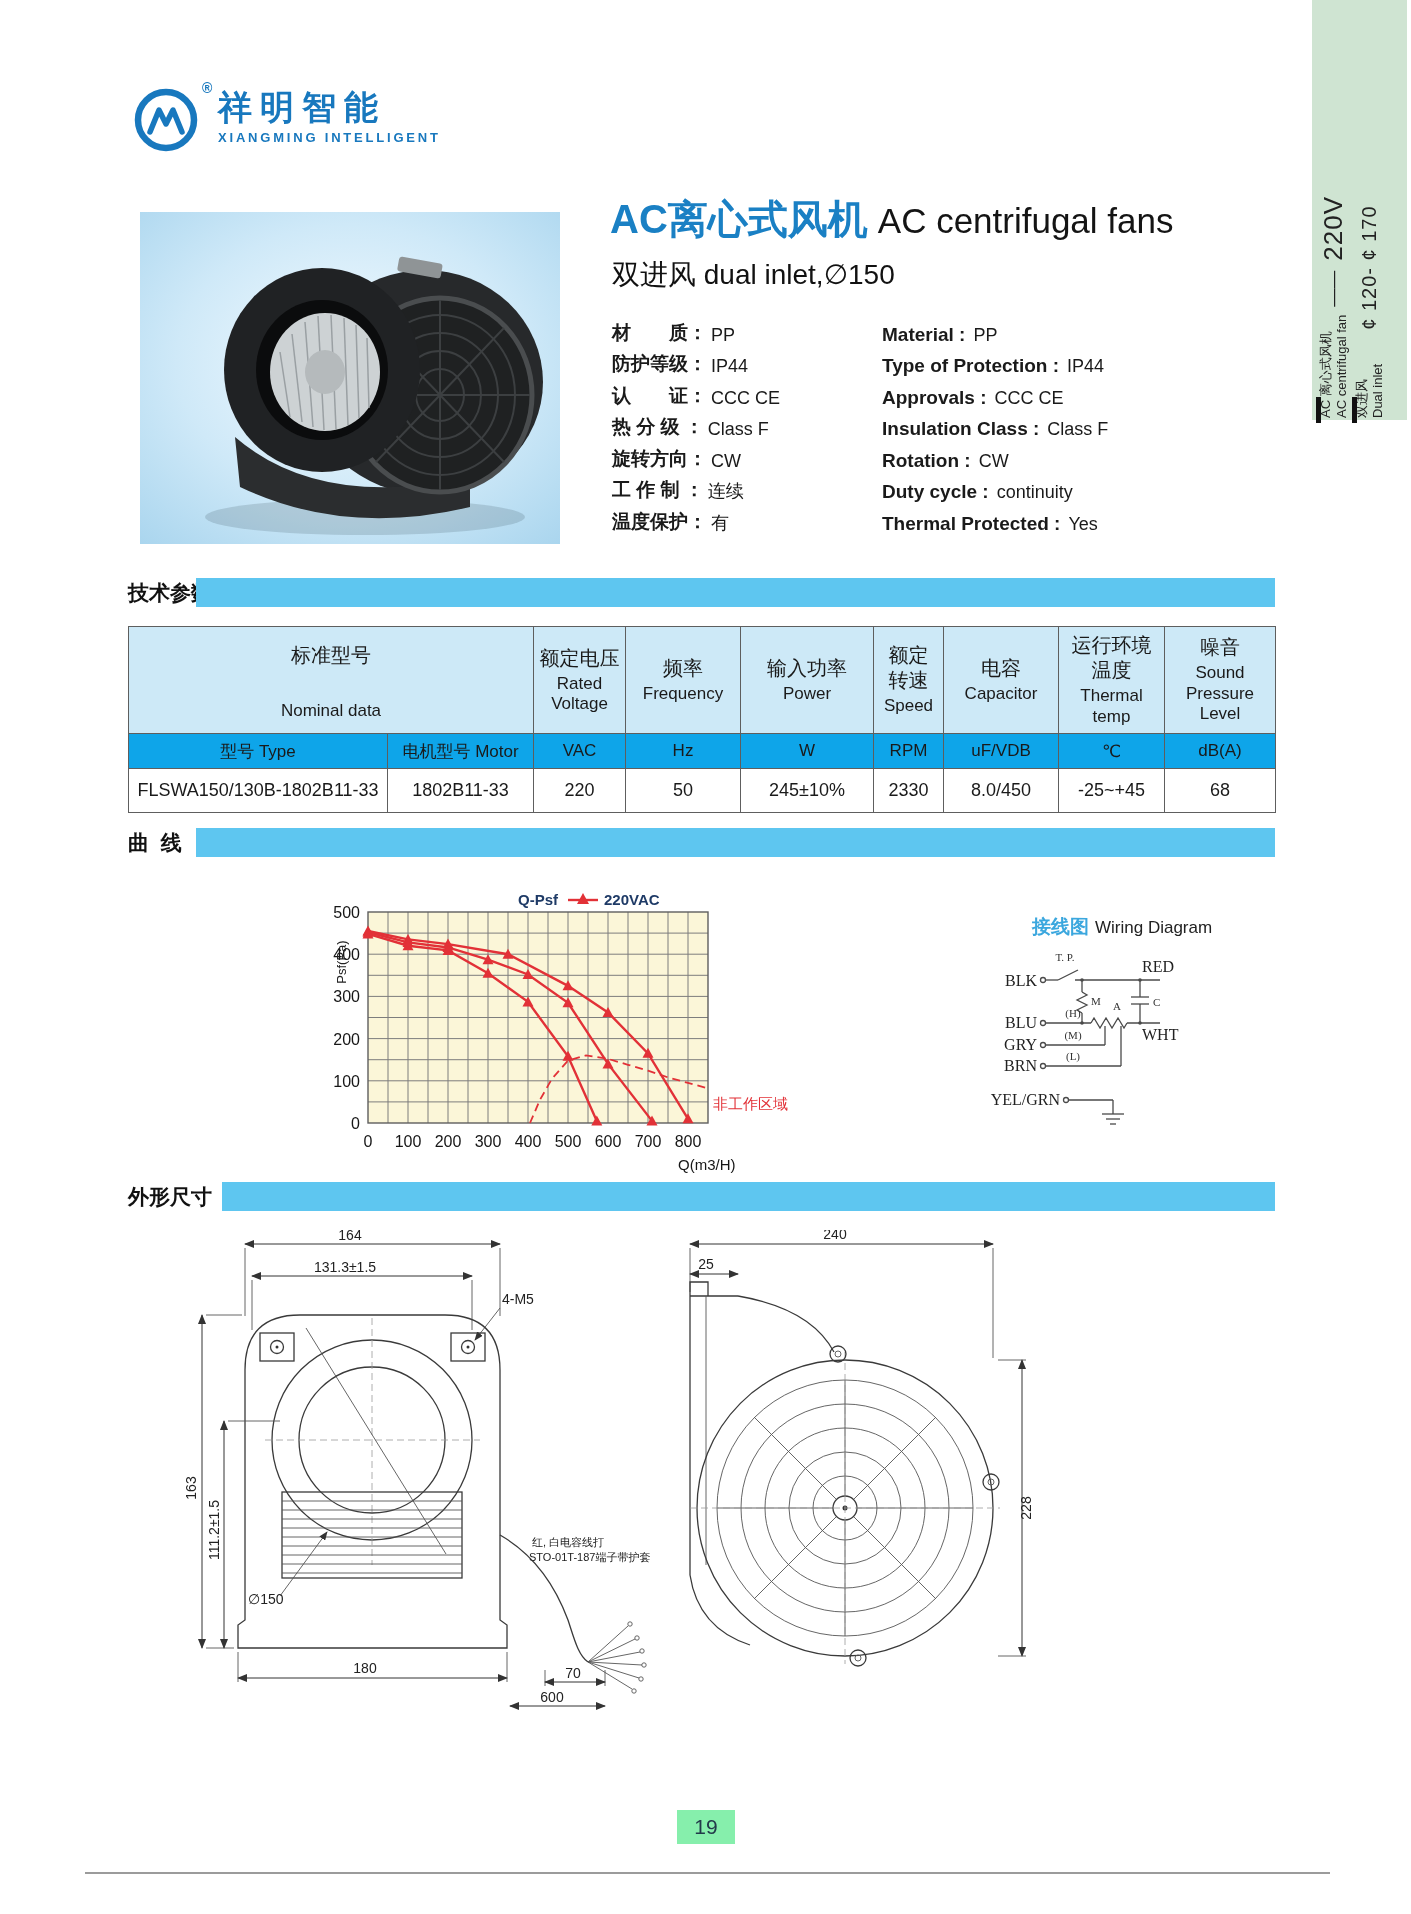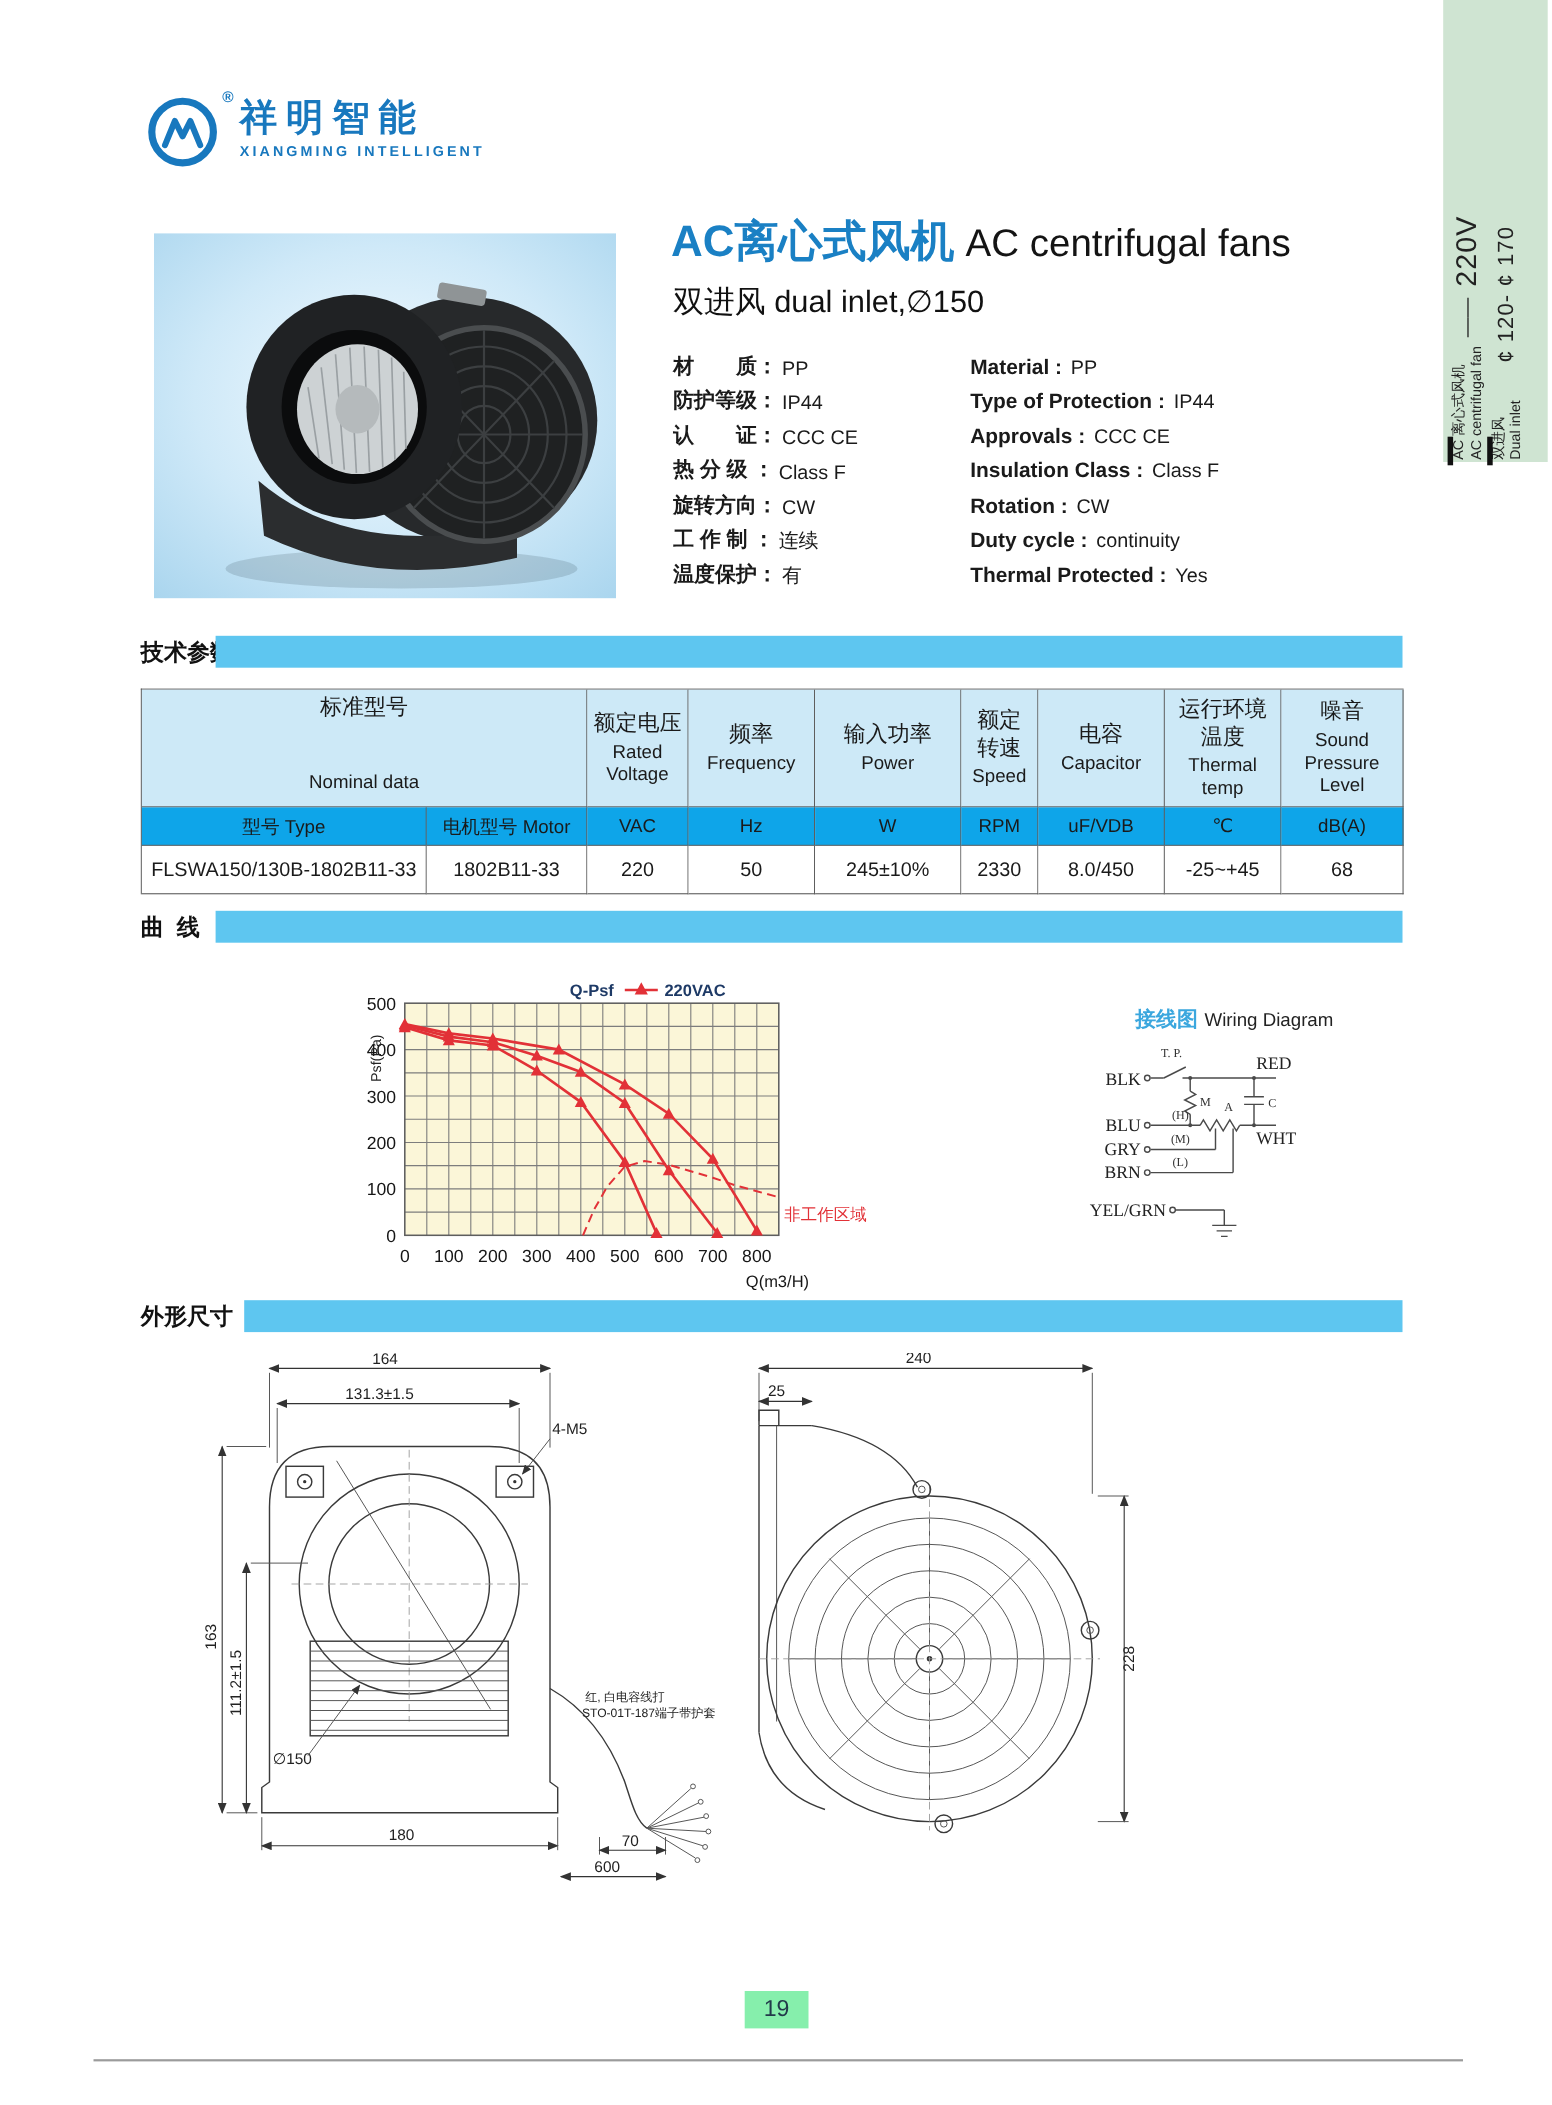--- a/index.html
+++ b/index.html
@@ -40,21 +40,21 @@
   
   .ttable{position:absolute;left:128px;top:626px;display:grid;
           grid-template-columns:259px 146px 92px 115px 133px 70px 115px 106px 111px;
           grid-template-rows:107px 35px 44px;
           border-top:1.5px solid #5e5e5e;border-left:1.5px solid #5e5e5e;}
   .ttable>div{border-right:1.5px solid #5e5e5e;border-bottom:1.5px solid #5e5e5e;
           display:flex;flex-direction:column;align-items:center;justify-content:center;text-align:center;}
   .th{background:#cde9f7;}
   .tu{background:#0ea5e9;font-size:17px;}
   .td{background:#ffffff;font-size:18px;}
-  .hgroup{grid-column:1 / 3;justify-content:space-between !important;padding:4px 0 12px 0;box-sizing:border-box;}
+  .hgroup{grid-column:1 / 3;justify-content:space-between !important;padding:16px 0 12px 0;box-sizing:border-box;}
   .hcn{font-size:20px;white-space:pre-line;line-height:1.25;}
   .hen{font-size:17px;white-space:pre-line;line-height:1.2;margin-top:3px;}
 
   
   .tick{font-size:16px;fill:#161616;}
   .axlabel{font-size:13px;fill:#222;}
   .axlabel2{font-size:15px;fill:#161616;}
   .legend{font-size:15px;fill:#1e3a66;font-weight:bold;}
   .region{font-size:15px;fill:#e23137;}
 

